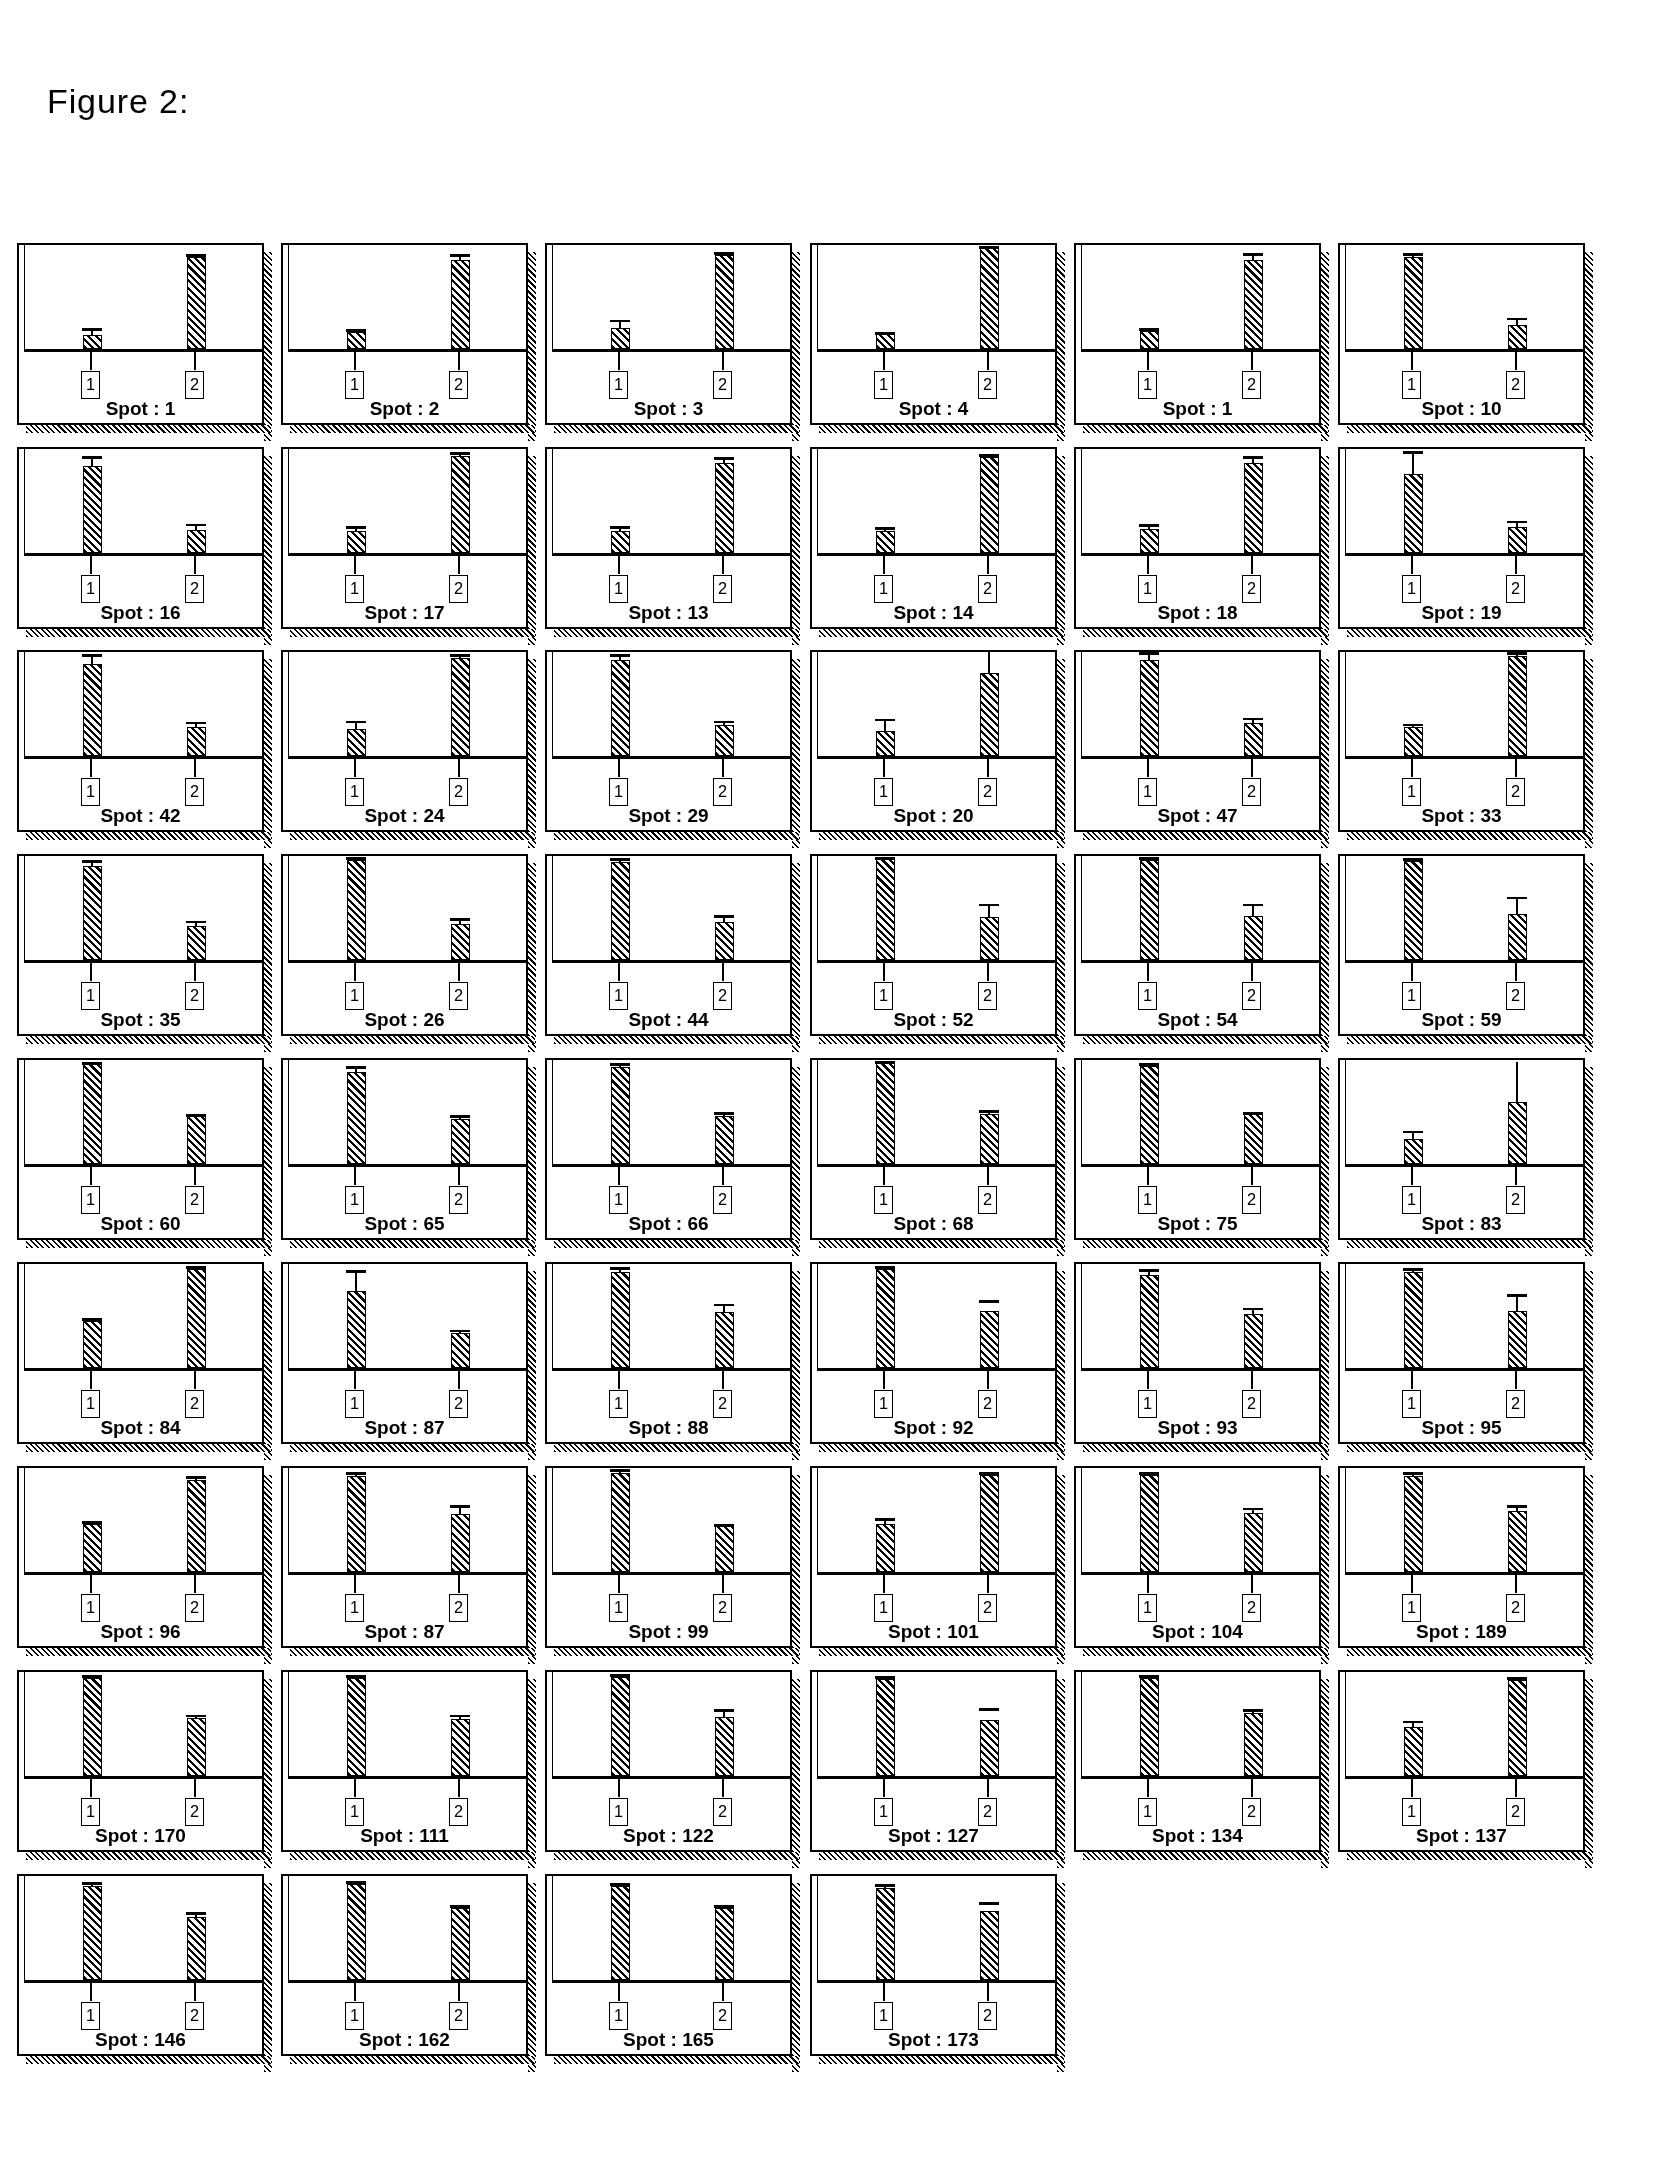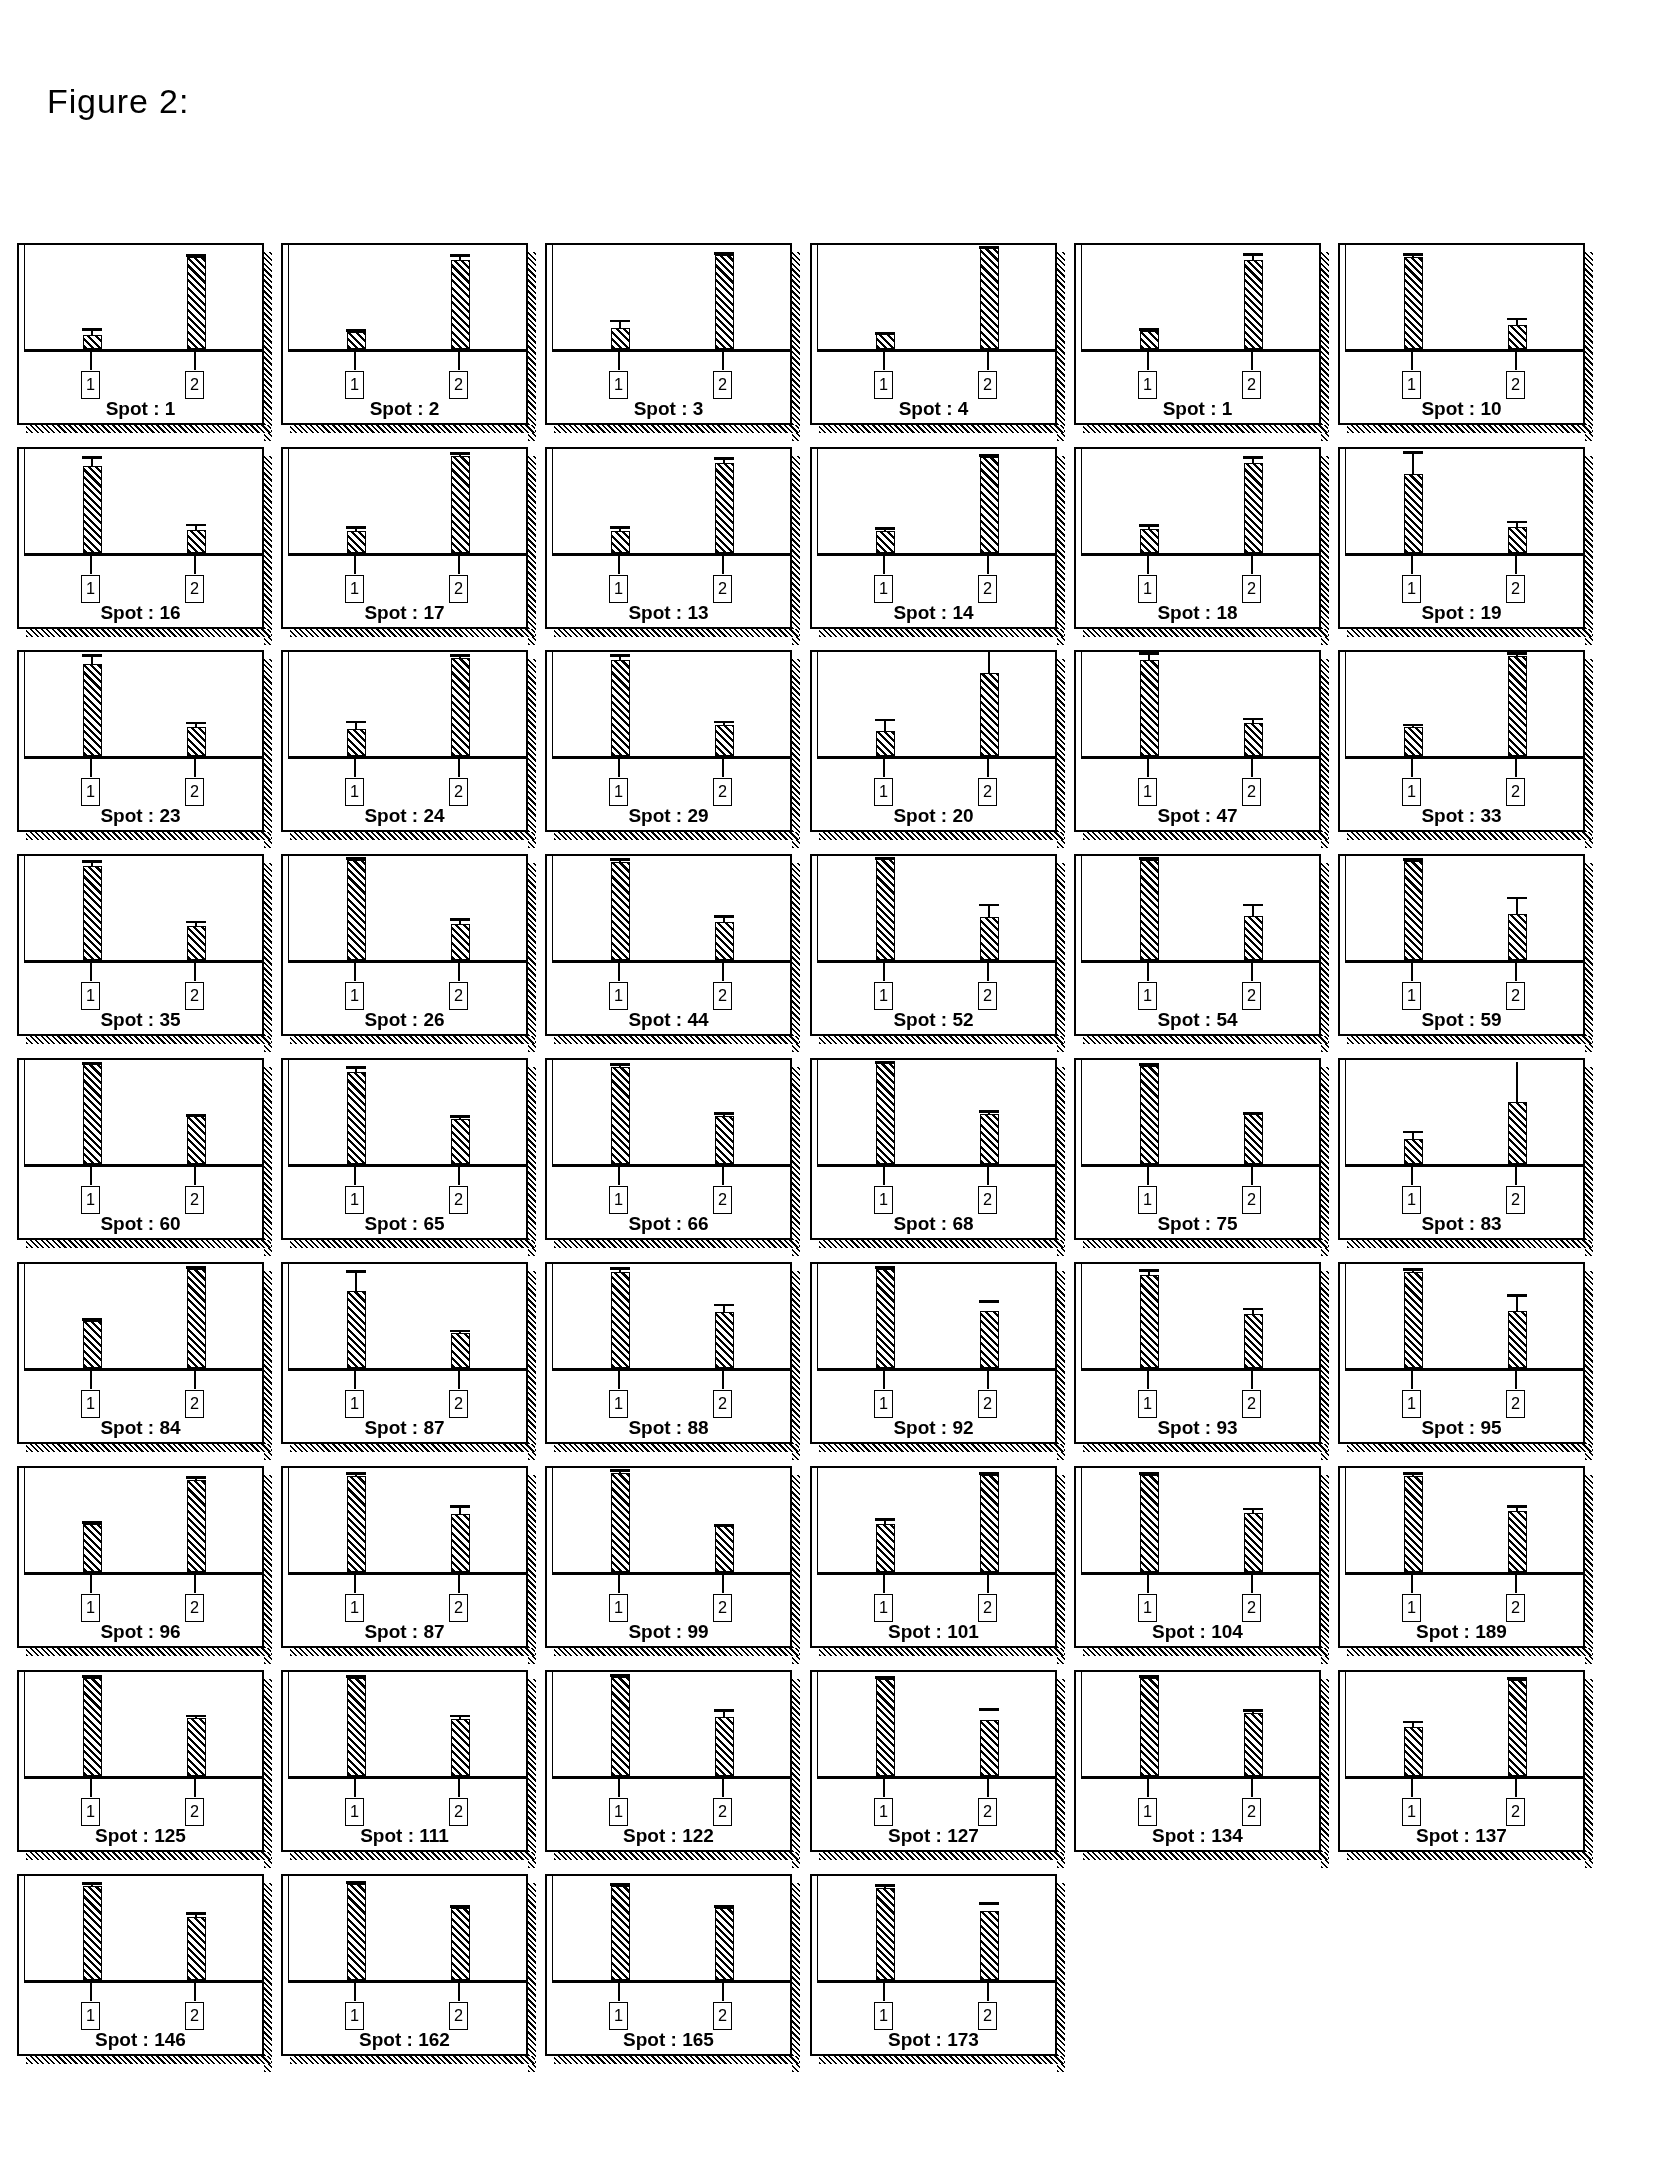--- a/index.html
+++ b/index.html
@@ -300,21 +300,21 @@
         </div>
         <div class="bar" style="left: 162px; height: 28%;"></div>
         <div class="err" style="left: 170px; bottom: 28%; height: 5%;">
           <div class="cap"></div>
         </div>
       </div>
       <div class="tick" style="left: 71px;"></div>
       <div class="xlab" style="left: 62px;">1</div>
       <div class="tick" style="left: 175px;"></div>
       <div class="xlab" style="left: 166px;">2</div>
-      <div class="caption">Spot : 23</div>
+      <div class="caption">Spot : 42</div>
     </div>
     <div class="panel" style="left: 281px; top: 650px;">
       <div class="sh-r"></div>
       <div class="sh-b"></div>
       <div class="plot">
         <div class="bar" style="left: 58px; height: 26%;"></div>
         <div class="err" style="left: 66px; bottom: 26%; height: 8%;">
           <div class="cap"></div>
         </div>
         <div class="bar" style="left: 162px; height: 94%;"></div>
@@ -866,21 +866,21 @@
         </div>
         <div class="bar" style="left: 162px; height: 56%;"></div>
         <div class="err" style="left: 170px; bottom: 56%; height: 3%;">
           <div class="cap"></div>
         </div>
       </div>
       <div class="tick" style="left: 71px;"></div>
       <div class="xlab" style="left: 62px;">1</div>
       <div class="tick" style="left: 175px;"></div>
       <div class="xlab" style="left: 166px;">2</div>
-      <div class="caption">Spot : 125</div>
+      <div class="caption">Spot : 170</div>
     </div>
     <div class="panel" style="left: 281px; top: 1670px;">
       <div class="sh-r"></div>
       <div class="sh-b"></div>
       <div class="plot">
         <div class="bar" style="left: 58px; height: 94%;"></div>
         <div class="err" style="left: 66px; bottom: 94%; height: 3%;">
           <div class="cap"></div>
         </div>
         <div class="bar" style="left: 162px; height: 55%;"></div>

